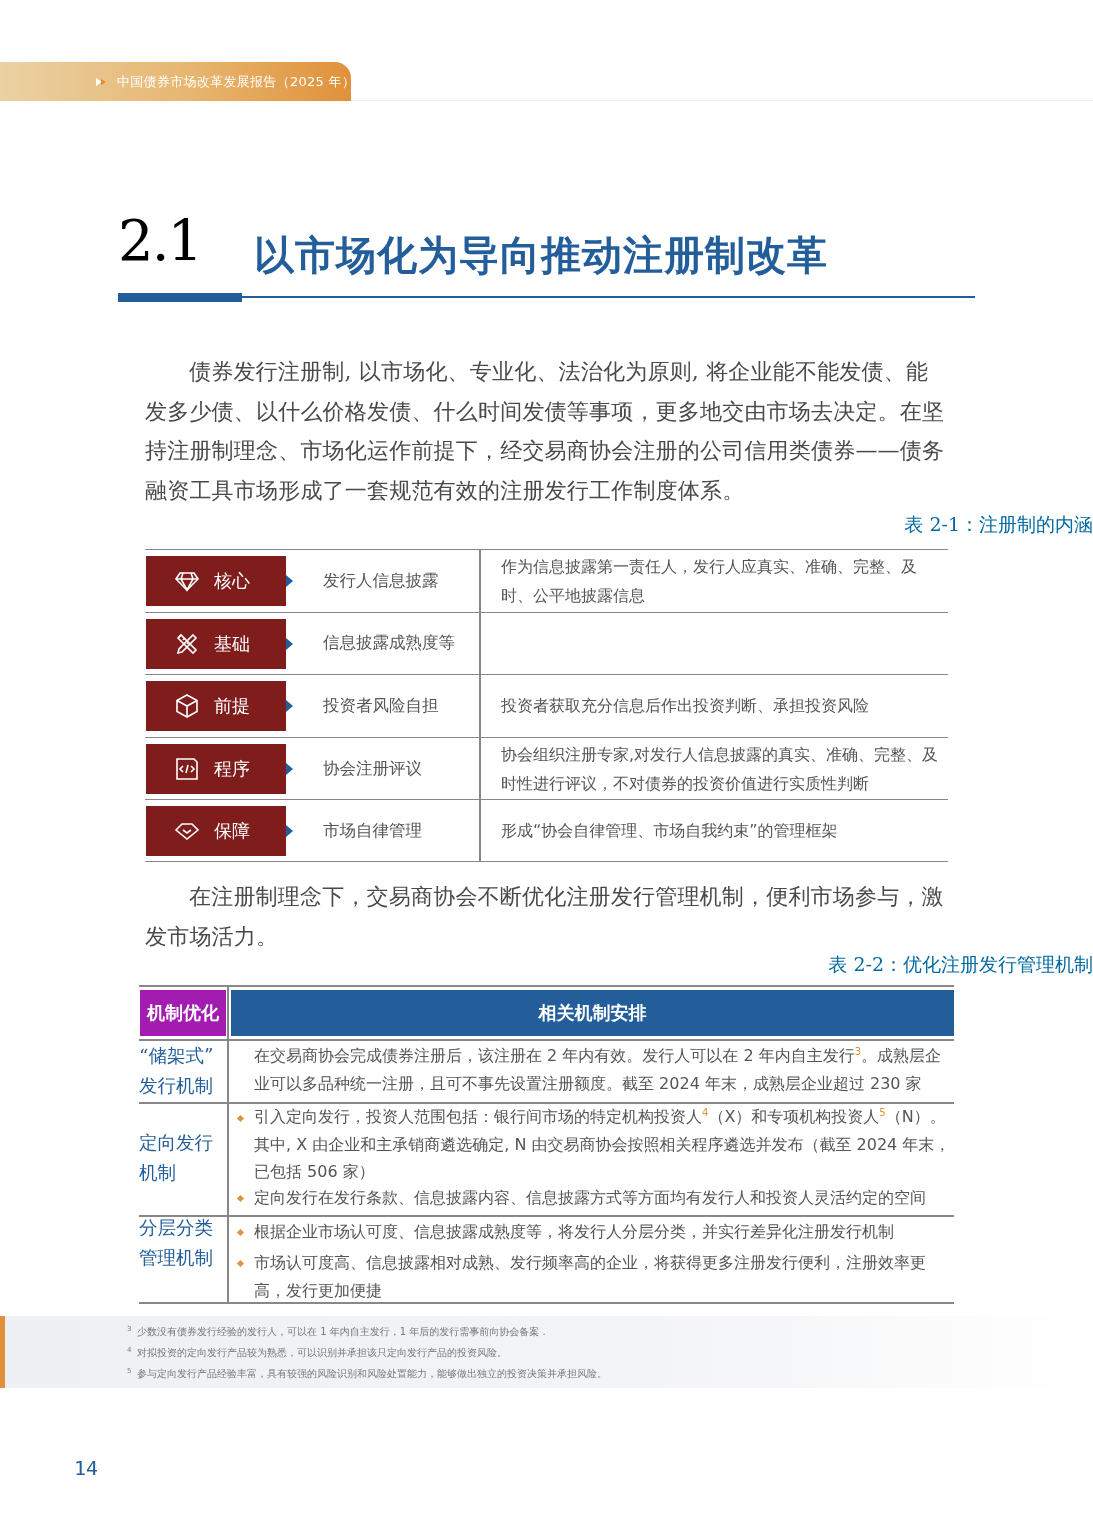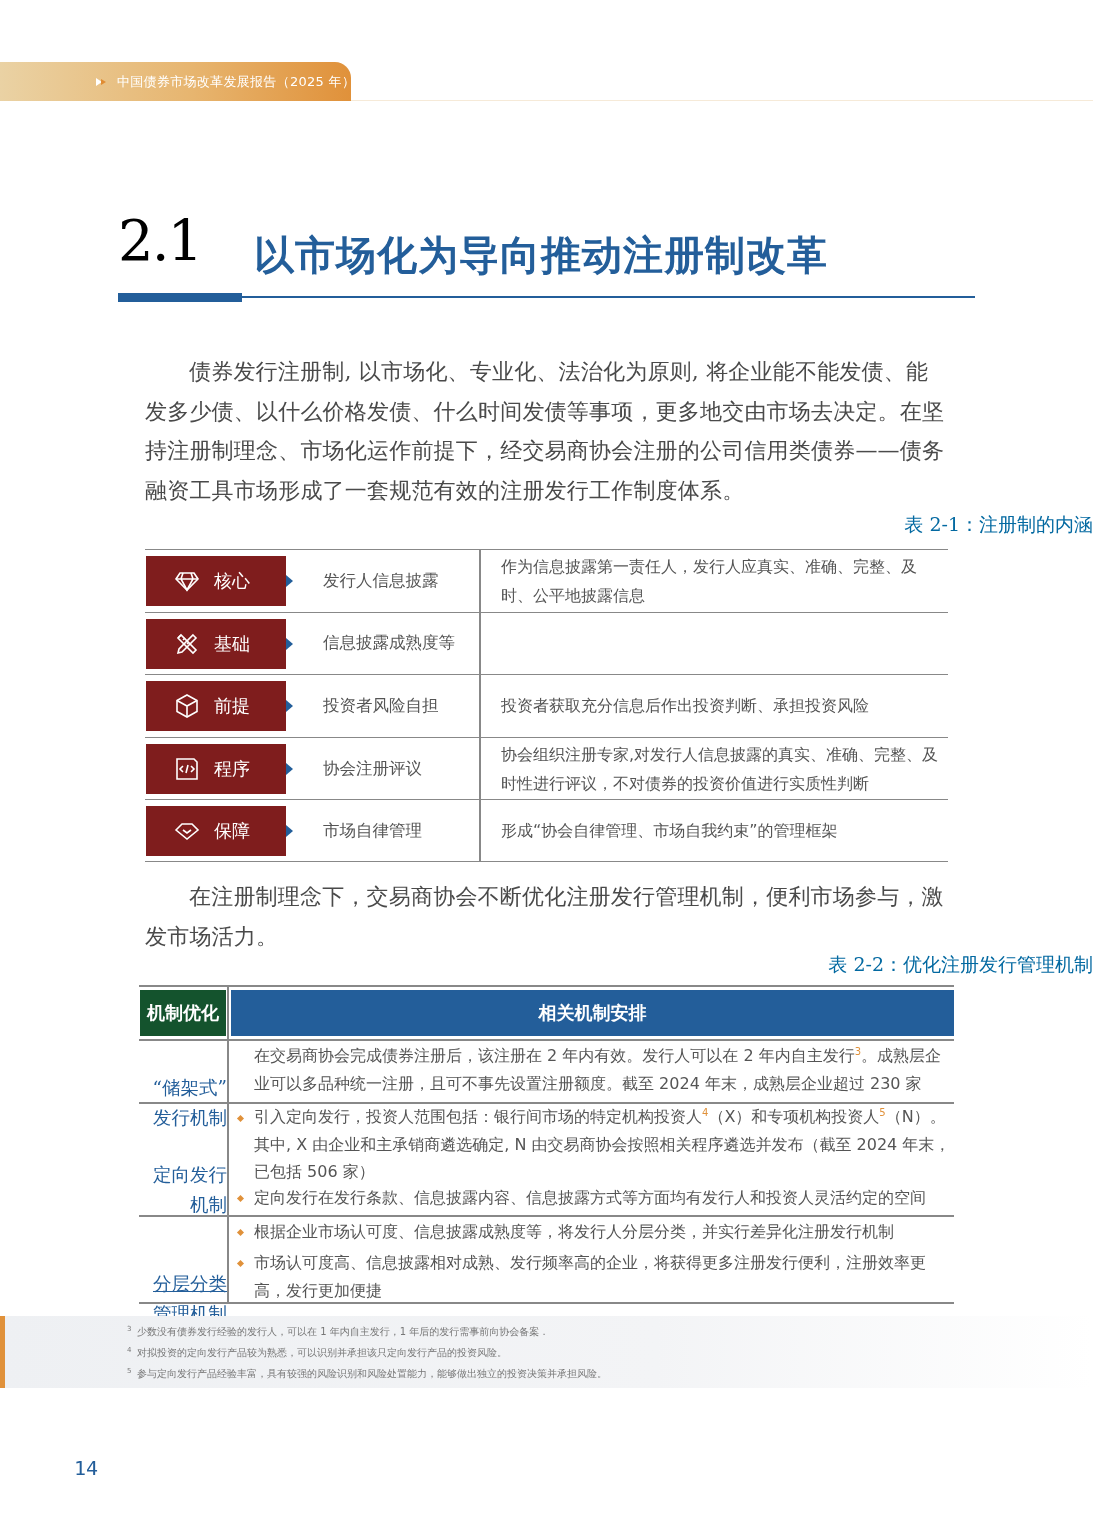--- a/index.html
+++ b/index.html
@@ -66,24 +66,24 @@
   .t1 .vline { position: absolute; left: 334px; top: 0; width: 1.5px; height: 100%; background: #888; }
   .t1 .desc {
     position: absolute; left: 356px; top: 0; height: 100%; width: 440px; display: flex; align-items: center;
     font-size: 16px; line-height: 29px; color: #555;
   }
 
   
   .t2 { position: absolute; left: 139px; top: 985px; width: 815px; }
   .t2-top { position: absolute; left: 0; top: 0; width: 815px; height: 1.5px; background: #888; }
   .t2-vline { position: absolute; left: 88px; top: 0; width: 1.5px; height: 318px; background: #888; }
-  .t2-h1 { position: absolute; left: 1px; top: 5px; width: 86px; height: 46px; background: #14532d; color: #fff; font-size: 18px; font-weight: bold; display: flex; align-items: center; justify-content: center; font-family: "DejaVu Serif", "Liberation Serif", serif; }
+  .t2-h1 { position: absolute; left: 1px; top: 5px; width: 86px; height: 46px; background: #a21caf; color: #fff; font-size: 18px; font-weight: bold; display: flex; align-items: center; justify-content: center; font-family: "DejaVu Serif", "Liberation Serif", serif; }
   .t2-h2 { position: absolute; left: 92px; top: 5px; width: 723px; height: 46px; background: #235e9a; color: #fff; font-size: 18px; font-weight: bold; display: flex; align-items: center; justify-content: center; font-family: "DejaVu Serif", "Liberation Serif", serif; }
   .t2-hline { position: absolute; left: 0; width: 815px; height: 1.5px; background: #888; }
-  .t2-cat { position: absolute; left: 0; width: 88px; text-align: right; font-size: 18.5px; line-height: 30px; color: #235e9a; font-family: "DejaVu Serif", "Liberation Serif", serif; margin-top: 32px; }
+  .t2-cat { position: absolute; left: 0; width: 88px; text-align: left; font-size: 18.5px; line-height: 30px; color: #235e9a; font-family: "DejaVu Serif", "Liberation Serif", serif; }
   .t2-body { position: absolute; left: 115px; width: 700px; font-size: 16px; line-height: 27.5px; color: #555; }
   .t2-bullet { position: absolute; left: 99px; width: 5px; height: 5px; background: #e0913a; transform: rotate(45deg); }
   .sup { color: #e0913a; font-size: 10px; vertical-align: super; line-height: 0; }
 
   
   .fn-band {
     position: absolute; left: 0; top: 1316px; width: 1093px; height: 72px;
     background: linear-gradient(90deg, #eef0f3 0%, #f3f4f6 60%, #ffffff 100%);
   }
   .fn-accent { position: absolute; left: 0; top: 1316px; width: 5px; height: 72px; background: #e0913a; }
@@ -202,21 +202,21 @@
     <div>机制</div>
   </div>
   <span class="t2-bullet" style="top:131px;"></span>
   <div class="t2-body" style="top:118px;">
     <span>引入定向发行，投资人范围包括：银行间市场的特定机构投资人</span><span class="sup">4</span><span>（X）和专项机构投资人</span><span class="sup">5</span><span>（N）。其中, X 由企业和主承销商遴选确定, N 由交易商协会按照相关程序遴选并发布（截至 2024 年末，已包括 506 家）</span>
   </div>
   <span class="t2-bullet" style="top:211px;"></span>
   <div class="t2-body" style="top:199px;">定向发行在发行条款、信息披露内容、信息披露方式等方面均有发行人和投资人灵活约定的空间</div>
   <div class="t2-hline" style="top:230px;"></div>
 
-  <div class="t2-cat" style="top:252px;text-decoration:underline;">
+  <div class="t2-cat" style="top:228px;">
     <div>分层分类</div>
     <div>管理机制</div>
   </div>
   <span class="t2-bullet" style="top:245px;"></span>
   <div class="t2-body" style="top:233px;">根据企业市场认可度、信息披露成熟度等，将发行人分层分类，并实行差异化注册发行机制</div>
   <span class="t2-bullet" style="top:276px;"></span>
   <div class="t2-body" style="top:264px;">市场认可度高、信息披露相对成熟、发行频率高的企业，将获得更多注册发行便利，注册效率更高，发行更加便捷</div>
   <div class="t2-hline" style="top:317px;"></div>
 </div>
 

